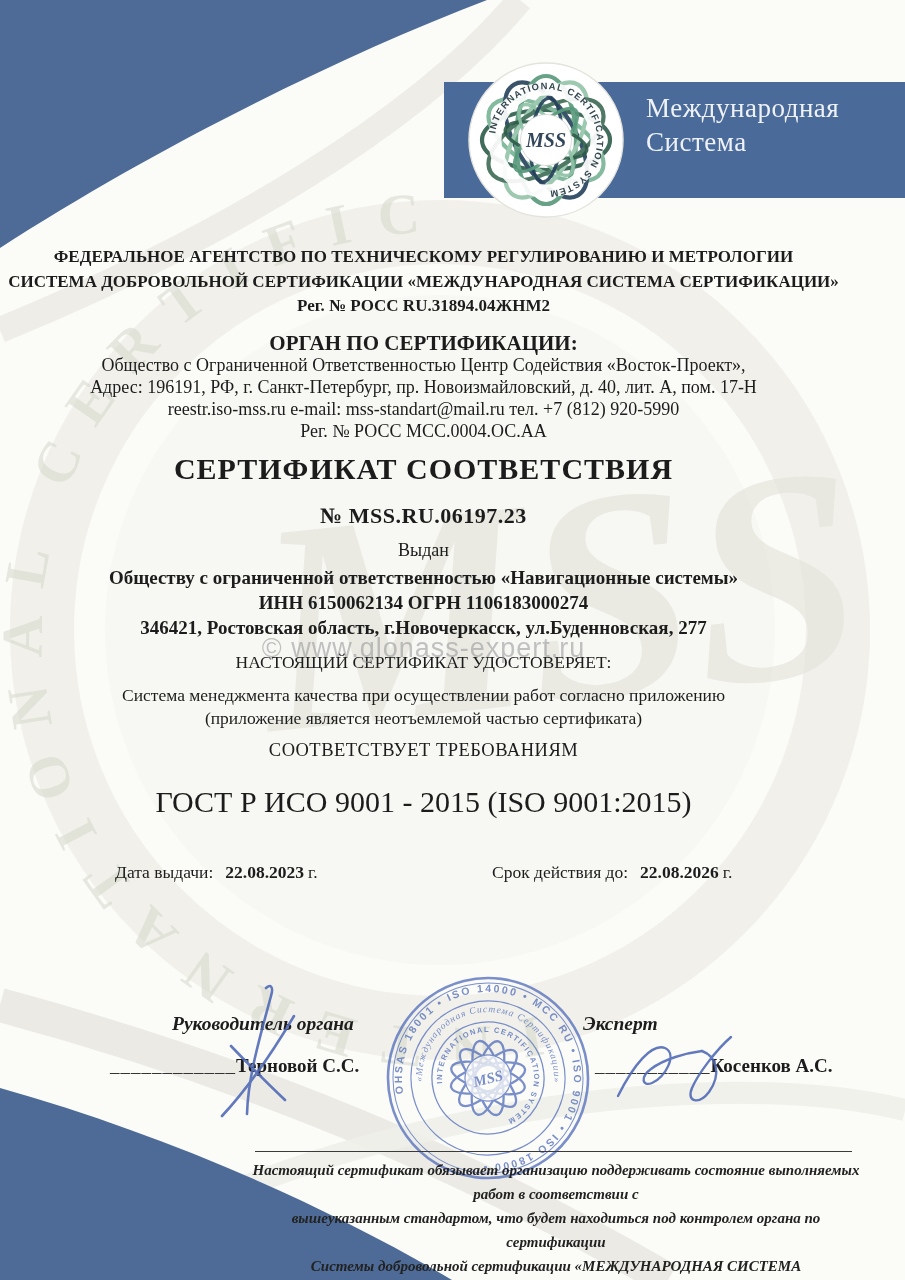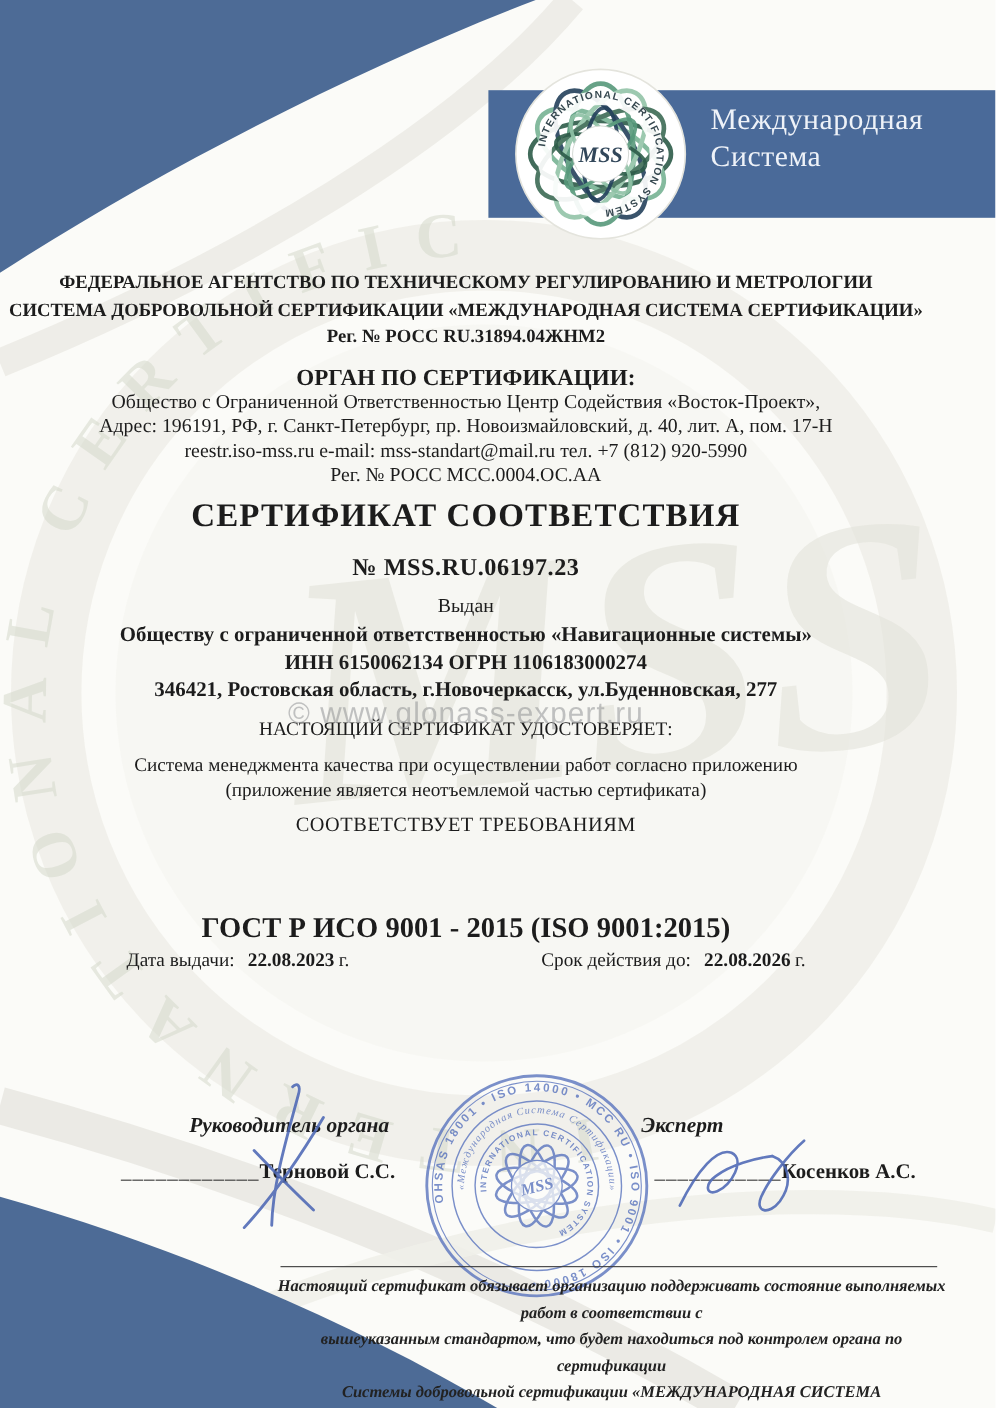--- a/index.html
+++ b/index.html
@@ -27,21 +27,21 @@
   .certnum{font-weight:bold;font-size:22px;letter-spacing:.5px;}
   .plain18{font-size:18px;}
   .holder{font-weight:bold;font-size:19px;line-height:25.5px;}
   .sitewm{
     font-family:"Liberation Sans",sans-serif;
     font-size:27px;color:rgba(145,148,150,.55);letter-spacing:1px;z-index:5;
   }
   .caps17{font-size:17.5px;}
   .scope{font-size:17.5px;line-height:23px;}
   .conforms{font-size:18.5px;letter-spacing:.5px;}
-  .standard{font-weight:bold;font-size:26px;margin-top:44px;}
+  .standard{font-weight:normal;font-size:30px;}
   .dates-row{position:absolute;top:862px;left:0;width:905px;font-size:17.5px;z-index:4;}
   .date-left{position:absolute;left:115px;}
   .date-right{position:absolute;left:492px;}
   .dval{font-weight:bold;margin-left:12px;}
   .dsuf{margin-left:4px;}
   .role{position:absolute;font-weight:bold;font-style:italic;font-size:19.5px;z-index:4;}
   .sigline{position:absolute;font-size:19px;z-index:4;}
   .sig-dash{letter-spacing:1px;color:#2a2a2a;}
   .sig-name{font-weight:bold;}
   .overlay-svg{position:absolute;left:0;top:0;z-index:6;pointer-events:none;}

